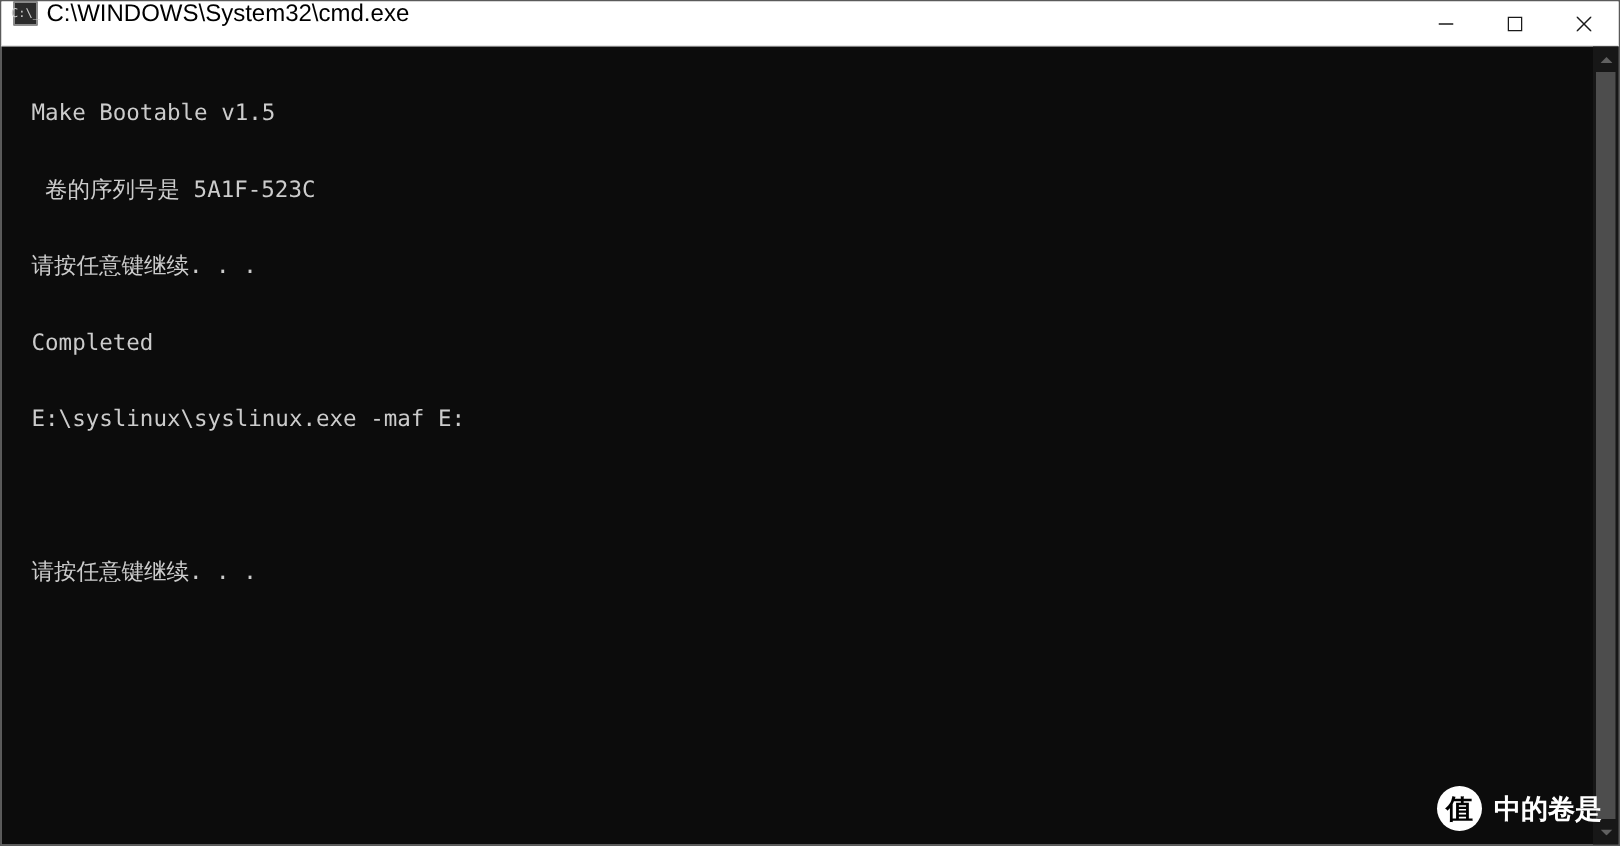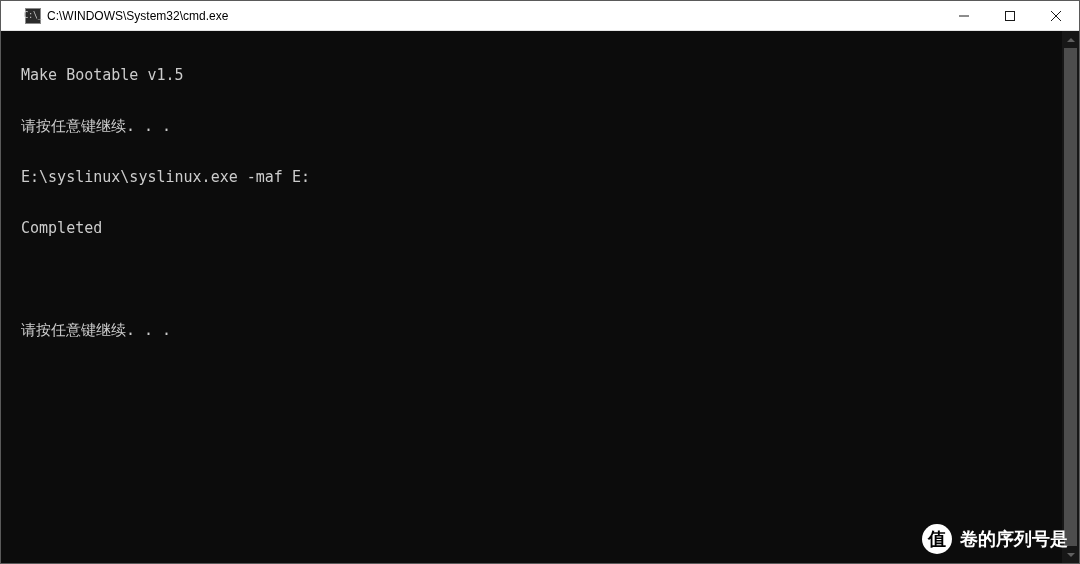--- a/index.html
+++ b/index.html
@@ -20,23 +20,21 @@
       height: 100%;
       background: #ffffff;
       border: 1px solid #5a5a5a;
       display: flex;
       flex-direction: column;
     }
     .title-bar {
       height: 30px;
       background: #ffffff;
       display: flex;
-      align-items: center;
       border-bottom: 1px solid #e5e5e5;
-      padding-left: 16px;
     }
     .title-icon {
       width: 16px;
       height: 16px;
       margin-left: 8px;
       margin-right: 6px;
       background: #2b2b2b;
       border: 1px solid #8a8a8a;
       display: flex;
       align-items: center;
@@ -44,21 +42,21 @@
       position: relative;
     }
     .title-icon-inner {
       font-size: 8px;
       color: #cccccc;
       line-height: 1;
       font-family: Consolas, monospace;
     }
     .title-text {
       flex: 1;
-      font-size: 12px;
+      font-size: 16px;
       color: #000000;
       white-space: nowrap;
     }
     .window-controls {
       display: flex;
       height: 100%;
     }
     .win-btn {
       width: 46px;
       height: 100%;
@@ -167,23 +165,24 @@
         <svg viewBox="0 0 10 10">
             <line x1="0" y1="0" x2="10" y2="10" stroke="currentColor" stroke-width="1"></line>
             <line x1="10" y1="0" x2="0" y2="10" stroke="currentColor" stroke-width="1"></line>
           </svg>
       </div>
     </div>
   </div>
   <div class="content-area">
     <div class="terminal">
       <span class="terminal-line">Make Bootable v1.5</span>
+      <span class="terminal-line"> 卷的序列号是 5A1F-523C</span>
       <span class="terminal-line">请按任意键继续. . .</span>
+      <span class="terminal-line">Completed</span>
       <span class="terminal-line">E:\syslinux\syslinux.exe -maf E:</span>
-      <span class="terminal-line">Completed</span>
       <span class="terminal-line"></span>
       <span class="terminal-line">请按任意键继续. . .</span>
     </div>
     <div class="scrollbar">
       <div class="scroll-arrow">
         <svg width="8" height="4" viewBox="0 0 8 4">
             <path d="M0 4 L4 0 L8 4 Z" fill="#606060"></path>
           </svg>
       </div>
       <div class="scroll-track">
@@ -193,14 +192,14 @@
         <svg width="8" height="4" viewBox="0 0 8 4">
             <path d="M0 0 L4 4 L8 0 Z" fill="#606060"></path>
           </svg>
       </div>
     </div>
   </div>
 </div>
 
 <div class="watermark">
   <div class="watermark-badge">值</div>
-  <span>卷的序列号是</span>
+  <span>中的卷是</span>
 </div>
 
 </body></html>

